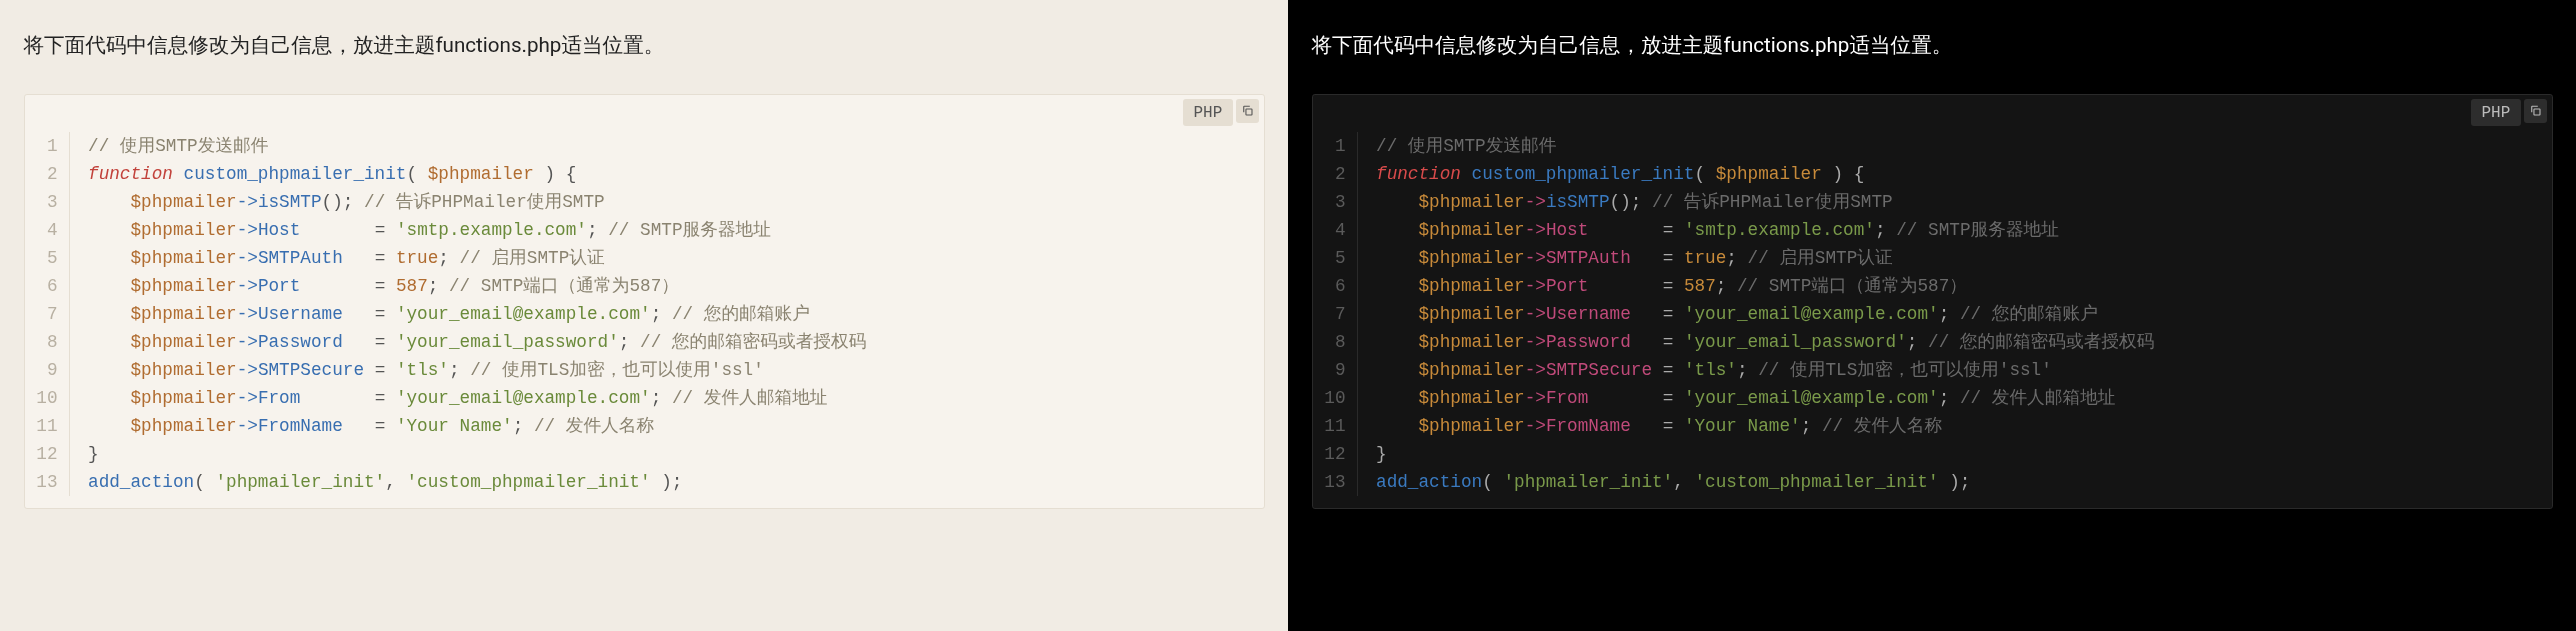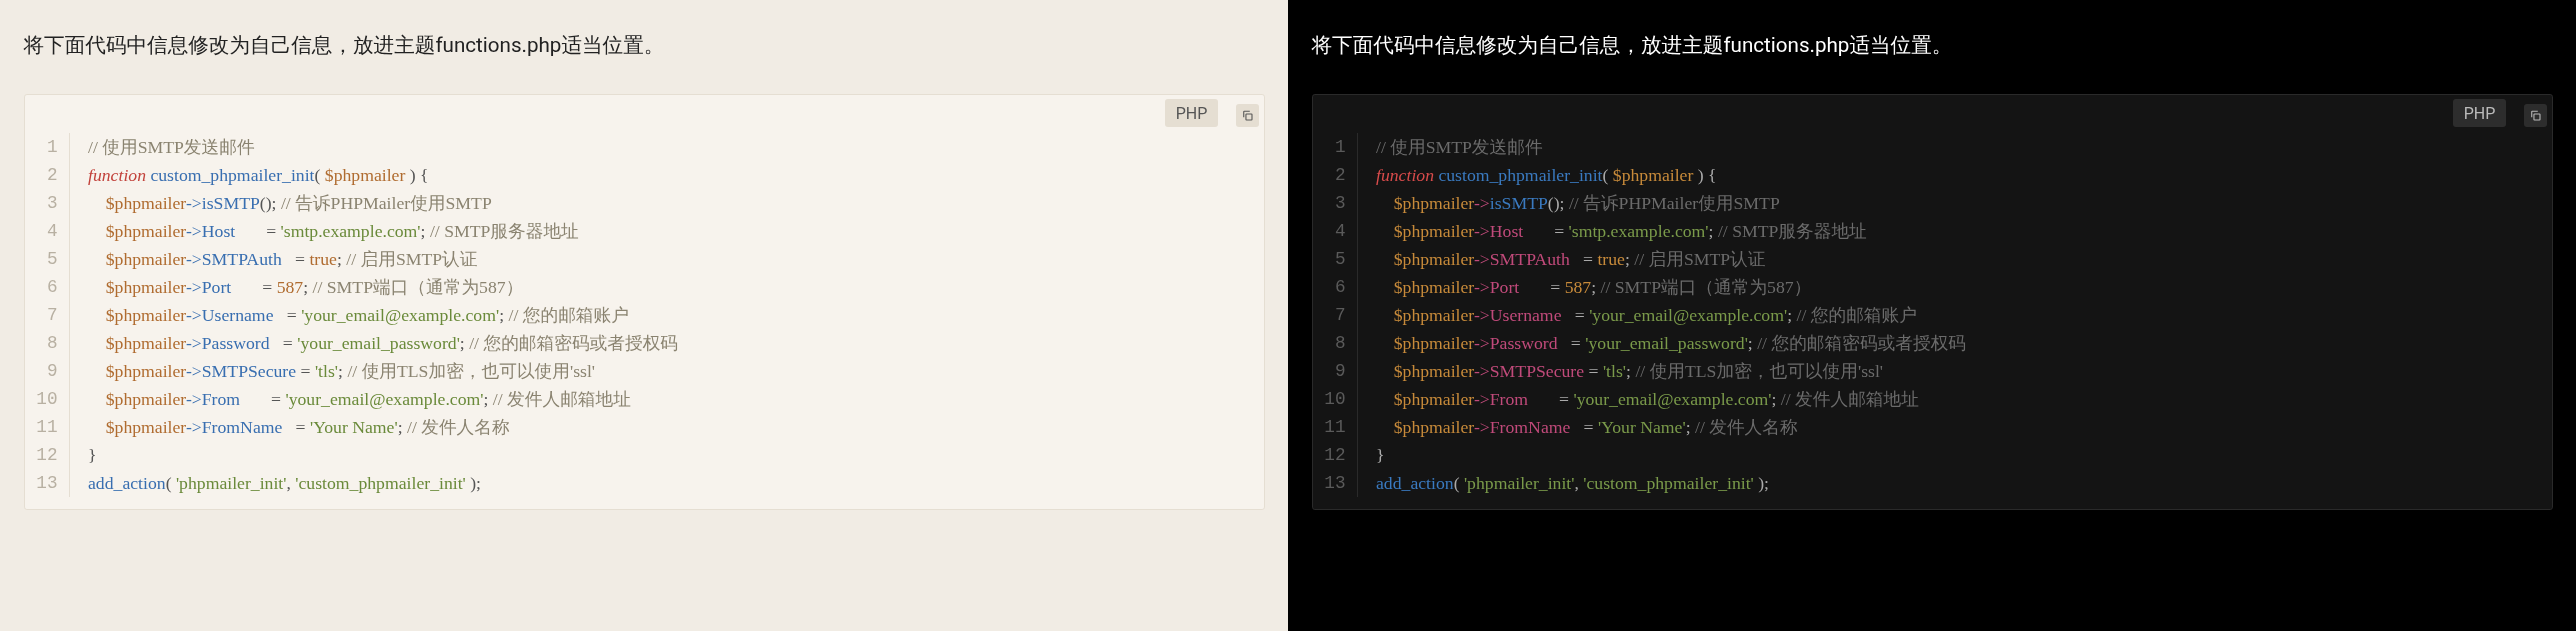--- a/index.html
+++ b/index.html
@@ -21,23 +21,24 @@
   .code-wrap {
     position: relative;
     border-radius: 2.9px;
   }
   .pane-light .code-wrap { background: #f7f3ed; border: 0.7px solid #e5ded2; }
   .pane-dark  .code-wrap { background: #141414; border: 0.7px solid #2a2a2a; }
 
   .code-header {
     display: flex;
     justify-content: flex-end;
-    align-items: flex-end;
-    gap: 18px;
+    align-items: flex-start;
+    gap: 3px;
     padding: 4.4px 4.4px 0 0;
+    font-family: Liberation Mono, monospace;
   }
   .lang-badge {
     font-size: 16px;
     padding: 4.4px 10.3px;
     border-radius: 2.9px;
   }
   .pane-light .lang-badge { background: #e5ded2; color: #555; }
   .pane-dark  .lang-badge { background: #2d2d2d; color: #bbb; }
 
   .copy-btn {
@@ -49,21 +50,21 @@
   .pane-light .copy-btn { background: #e5ded2; color: #555; }
   .pane-dark  .copy-btn { background: #2d2d2d; color: #bbb; }
   .copy-btn svg { width: 13.2px; height: 13.2px; }
 
   .code-body { display: flex; font-family: "SF Mono", Consolas, "Courier New", monospace; font-size: 17.7px; line-height: 28px; padding: 5.9px 0 11.8px 0; }
   .gutter { text-align: right; padding: 0 11.8px; user-select: none; }
   .pane-light .gutter { color: #b8b0a2; border-right: 0.7px solid #e5ded2; }
   .pane-dark  .gutter { color: #5a5a5a; border-right: 0.7px solid #2a2a2a; }
   .gutter div { height: 28px; }
 
-  .code-text { padding-left: 17.7px; white-space: pre; font-family: Liberation Serif, serif; }
+  .code-text { padding-left: 17.7px; white-space: pre; }
   .code-text .row { height: 28px; }
 
   
   .pane-light .c-comment  { color: #8a8370; }
   .pane-light .c-keyword  { color: #c2423b; font-style: italic; }
   .pane-light .c-funcdef  { color: #386eb0; }
   .pane-light .c-funccall { color: #386eb0; }
   .pane-light .c-var      { color: #b06c30; }
   .pane-light .c-arrow    { color: #386eb0; }
   .pane-light .c-prop     { color: #386eb0; }

